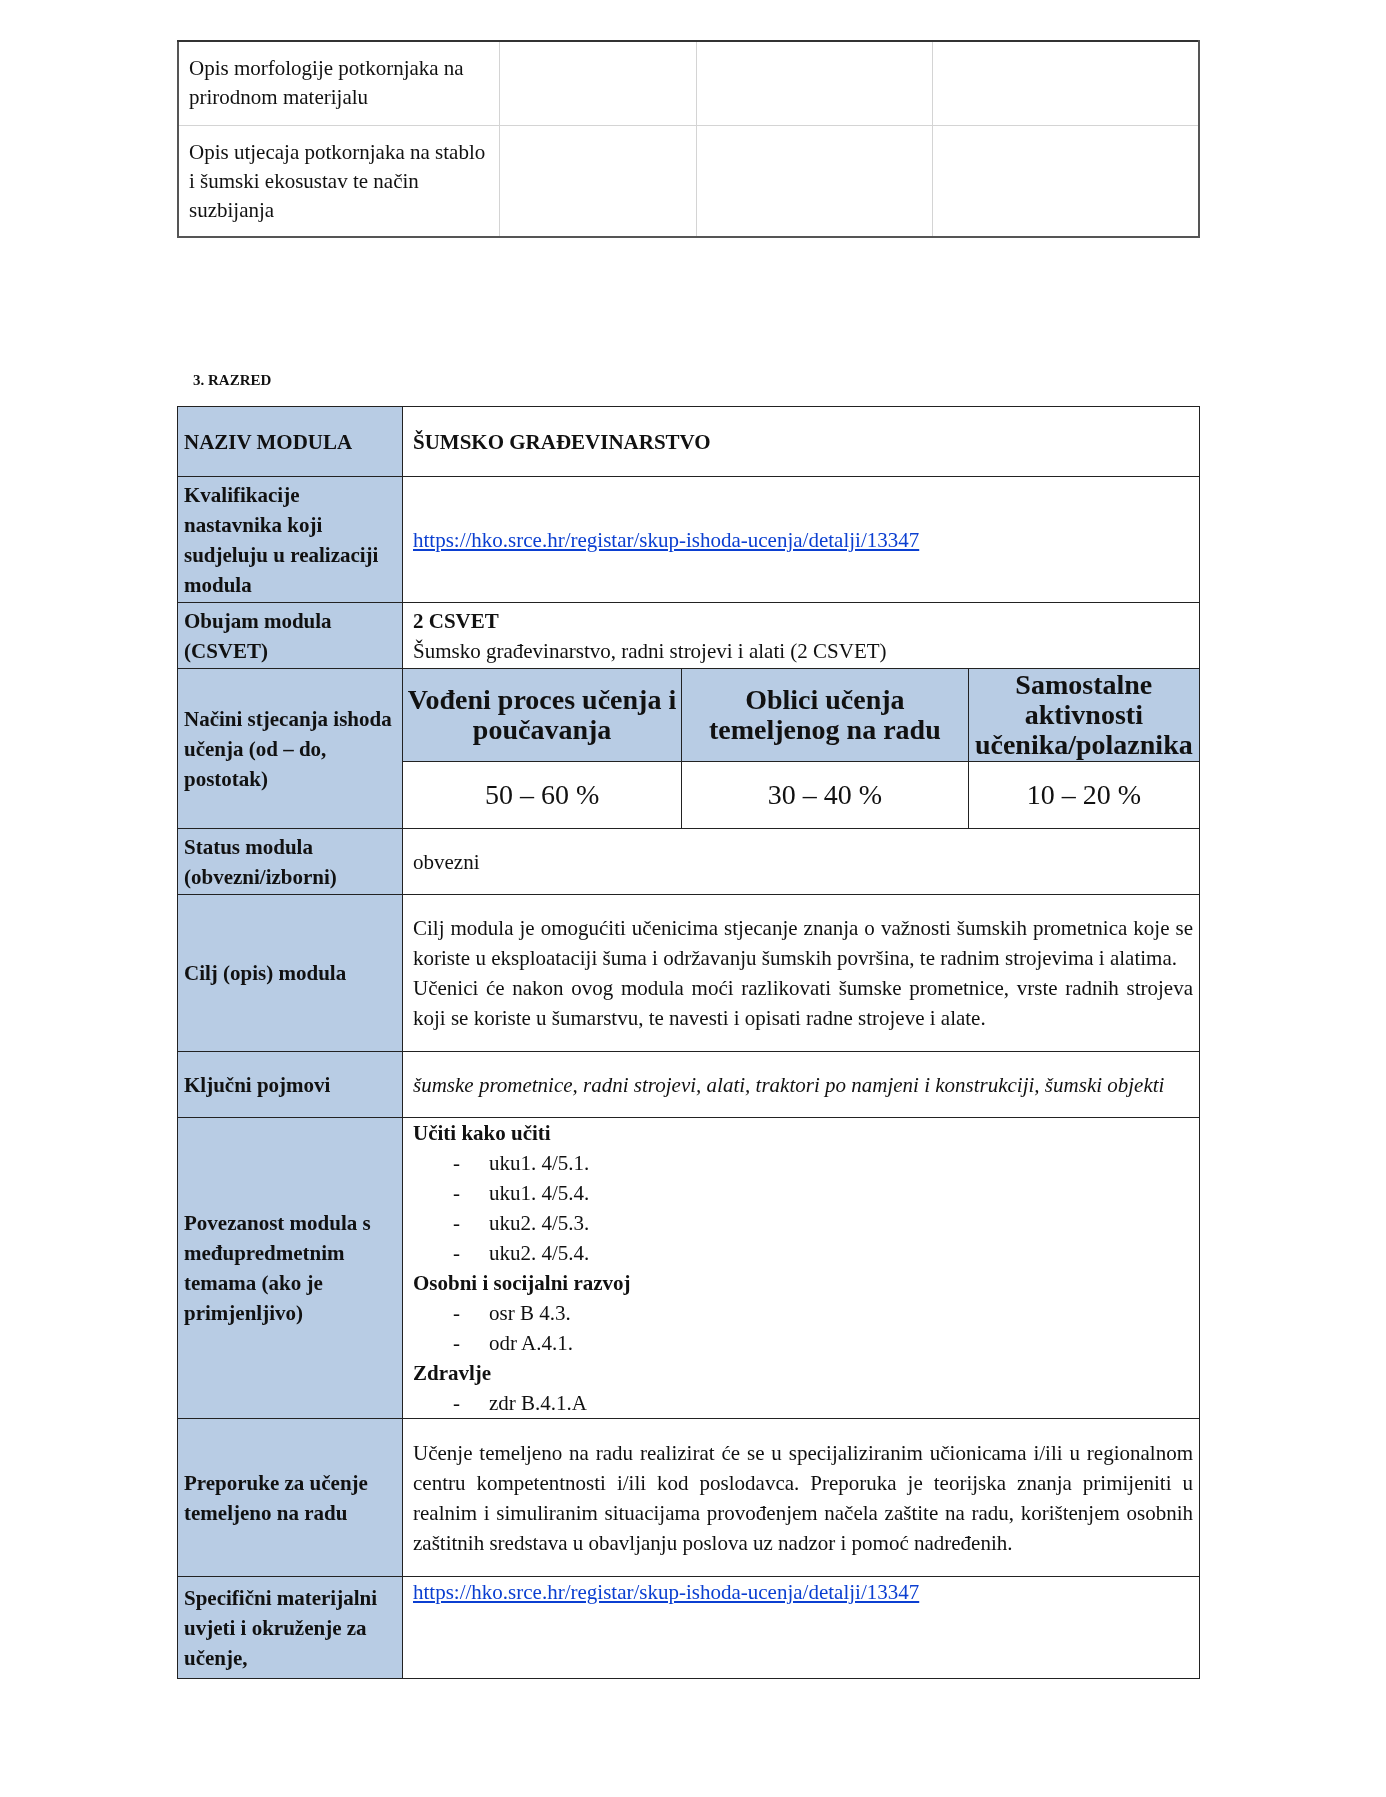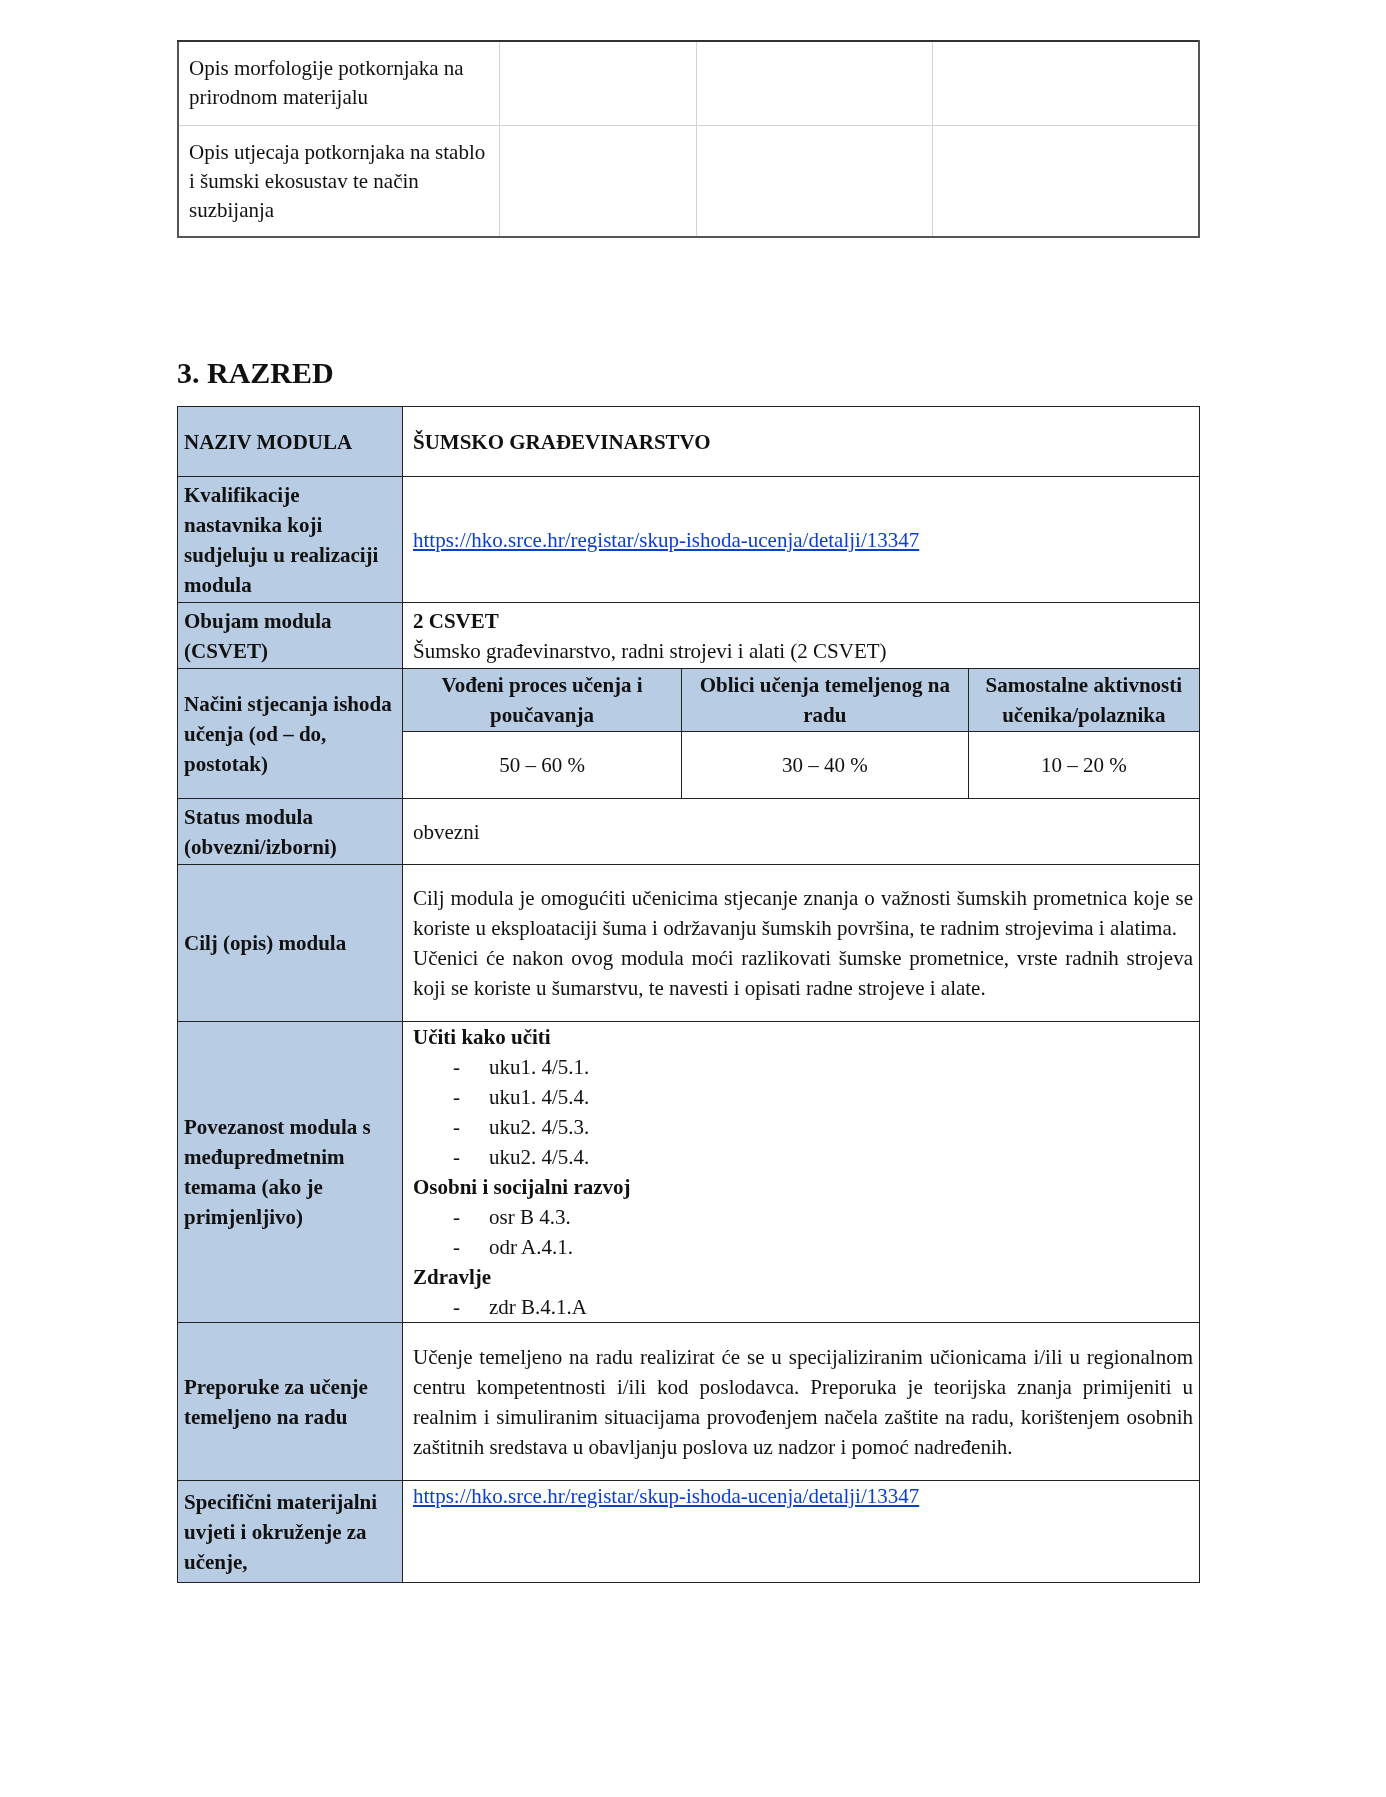--- a/index.html
+++ b/index.html
@@ -8,31 +8,31 @@
 
   
   .top-table { position: absolute; left: 177px; top: 40px; width: 1023px; border-collapse: collapse; border: 2px solid #555; border-top: 2px solid #333; }
   .top-table td { border: 1.5px solid #d4d4d4; vertical-align: top; font-size: 21px; line-height: 29px; padding: 12px 10px 10px 10px; }
   .top-table td.c1 { width: 300px; }
   .top-table td.c2 { width: 176px; }
   .top-table td.c3 { width: 215px; }
   .top-table tr.r1 td { height: 61px; margin-top: 16px; }
   .top-table tr.r2 td { height: 88px; }
 
-  .section-heading { position: absolute; left: 177px; top: 356px; font-size: 30px; font-weight: bold; margin: 0; }
+  .section-heading { position: absolute; left: 177px; top: 356px; font-size: 15px; font-weight: bold; margin: 16px; }
 
   .mod-table { position: absolute; left: 177px; top: 406px; width: 1023px; border-collapse: collapse; border: 1.5px solid #222; }
   .mod-table > tbody > tr > td { border: 1.5px solid #222; font-size: 21px; line-height: 30px; vertical-align: middle; }
   .lbl { background: #b8cce4; font-weight: bold; width: 212px; padding: 0 6px; }
   .val { padding: 0 6px 0 10px; }
   .link { color: #1a0dab; color: #0b3fd1; text-decoration: underline; }
   .caps { font-weight: bold; }
 
   .inner { width: 100%; border-collapse: collapse; height: 100%; }
-  .inner td { border-left: 1.5px solid #222; text-align: center; font-size: 21px; line-height: 30px; }
+  .inner td { border-left: 1.5px solid #222; text-align: center; font-size: 28px; line-height: 30px; }
   .inner td:first-child { border-left: none; }
   .inner tr.ih td { background: #b8cce4; font-weight: bold; border-bottom: 1.5px solid #222; height: 60px; }
   .inner tr.iv td { height: 64px; }
 
   .justify { text-align: justify; }
   .italic { font-style: italic; }
   .grp { font-weight: bold; }
   .li { padding-left: 40px; position: relative; }
   .li .dash { position: absolute; left: 40px; }
   .li .txt { margin-left: 36px; }
@@ -101,20 +101,24 @@
         <td class="lbl">Status modula (obvezni/izborni)</td>
         <td class="val">obvezni</td>
       </tr>
       <tr style="height:157px">
         <td class="lbl">Cilj (opis) modula</td>
         <td class="val justify">
           <div>Cilj modula je omogućiti učenicima stjecanje znanja o važnosti šumskih prometnica koje se koriste u eksploataciji šuma i održavanju šumskih površina, te radnim strojevima i alatima.</div>
           <div>Učenici će nakon ovog modula moći razlikovati šumske prometnice, vrste radnih strojeva koji se koriste u šumarstvu, te navesti i opisati radne strojeve i alate.</div>
         </td>
       </tr>
+      <tr style="height:66px">
+        <td class="lbl">Ključni pojmovi</td>
+        <td class="val italic">šumske prometnice, radni strojevi, alati, traktori po namjeni i konstrukciji, šumski objekti</td>
+      </tr>
       <tr style="height:296px">
         <td class="lbl">Povezanost modula s međupredmetnim temama (ako je primjenljivo)</td>
         <td class="val" style="vertical-align:top">
           <div class="grp">Učiti kako učiti</div>
           <div class="li"><span class="dash">-</span><span class="txt">uku1. 4/5.1.</span></div>
           <div class="li"><span class="dash">-</span><span class="txt">uku1. 4/5.4.</span></div>
           <div class="li"><span class="dash">-</span><span class="txt">uku2. 4/5.3.</span></div>
           <div class="li"><span class="dash">-</span><span class="txt">uku2. 4/5.4.</span></div>
           <div class="grp">Osobni i socijalni razvoj</div>
           <div class="li"><span class="dash">-</span><span class="txt">osr B 4.3.</span></div>

